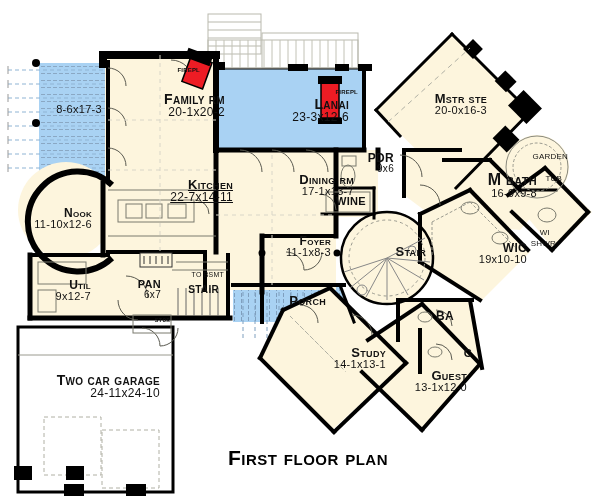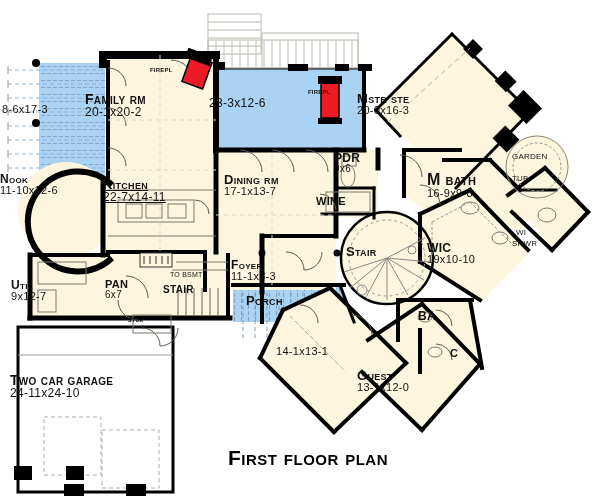--- a/index.html
+++ b/index.html
@@ -1,20 +1,20 @@
 <!DOCTYPE html>
 <html><head>
 <meta charset="utf-8">
 <style>
   html,body{margin:0;padding:0;background:#ffffff;}
   body{width:600px;height:502px;overflow:hidden;
        font-family:"Liberation Sans",sans-serif;color:#000;}
   #plan{position:relative;width:600px;height:502px;background:#fffffe;}
   svg{position:absolute;left:0;top:0;}
-  .lbl{position:absolute;text-align:left;white-space:nowrap;
+  .lbl{position:absolute;text-align:right;white-space:nowrap;
        font-family:"Liberation Sans",sans-serif;color:#111;
        letter-spacing:.3px;line-height:1.02;pointer-events:none;}
   .rname{font-weight:bold;font-variant:small-caps;text-transform:lowercase;}
   .rname::first-letter{text-transform:uppercase;}
   .dim{font-weight:normal;}
   .tiny{font-weight:bold;font-size:8px;letter-spacing:.2px;}
   .title{position:absolute;left:228px;top:446px;font-size:21px;font-weight:bold;
          font-variant:small-caps;text-transform:lowercase;letter-spacing:.5px;}
   .title::first-letter{text-transform:uppercase;}
 </style>
@@ -376,20 +376,21 @@
   <div class="lbl" style="left:2px;top:104px;width:100px;">
     <div class="dim" style="font-size:11px;">8-6x17-3</div>
   </div>
 
   <div class="lbl" style="left:85px;top:92px;width:140px;">
     <div class="rname" style="font-size:14px;">Family Rm</div>
     <div class="dim" style="font-size:12px;">20-1x20-2</div>
   </div>
 
   <div class="lbl" style="left:209px;top:97px;width:140px;">
+    <div class="rname" style="font-size:14px;">Lanai</div>
     <div class="dim" style="font-size:12px;">23-3x12-6</div>
   </div>
 
   <div class="lbl" style="left:357px;top:92px;width:130px;">
     <div class="rname" style="font-size:13px;">Mstr Ste</div>
     <div class="dim" style="font-size:11px;">20-0x16-3</div>
   </div>
 
   <div class="lbl" style="left:103px;top:178px;width:130px;text-decoration:underline;">
     <div class="rname" style="font-size:13px;">Kitchen</div>
@@ -404,27 +405,27 @@
   <div class="lbl" style="left:334px;top:152px;width:60px;">
     <div class="rname" style="font-size:12px;font-variant:normal;text-transform:none;">PDR</div>
     <div class="dim" style="font-size:10px;">9x6</div>
   </div>
 
   <div class="lbl" style="left:427px;top:172px;width:110px;">
     <div class="rname" style="font-size:16px;">M Bath</div>
     <div class="dim" style="font-size:11px;">16-9x9-8</div>
   </div>
 
-  <div class="lbl" style="left:0px;top:173px;width:92px;">
+  <div class="lbl" style="left:0px;top:207px;width:92px;">
     <div class="rname" style="font-size:12px;">Nook</div>
     <div class="dim" style="font-size:11px;">11-10x12-6</div>
   </div>
 
   <div class="lbl" style="left:231px;top:235px;width:100px;">
-    <div class="rname" style="font-size:12px;margin-top:24px;">Foyer</div>
+    <div class="rname" style="font-size:12px;">Foyer</div>
     <div class="dim" style="font-size:11px;">11-1x8-3</div>
   </div>
 
   <div class="lbl" style="left:346px;top:245px;width:80px;">
     <div class="rname" style="font-size:13px;">Stair</div>
   </div>
 
   <div class="lbl" style="left:427px;top:242px;width:100px;">
     <div class="rname" style="font-size:12px;font-variant:normal;text-transform:none;">WIC</div>
     <div class="dim" style="font-size:11px;">19x10-10</div>
@@ -442,20 +443,21 @@
 
   <div class="lbl" style="left:163px;top:285px;width:56px;">
     <div class="rname" style="font-size:10px;font-variant:normal;text-transform:none;">STAIR</div>
   </div>
 
   <div class="lbl" style="left:246px;top:294px;width:80px;">
     <div class="rname" style="font-size:13px;">Porch</div>
   </div>
 
   <div class="lbl" style="left:276px;top:346px;width:110px;">
+    <div class="rname" style="font-size:13px;">Study</div>
     <div class="dim" style="font-size:11px;">14-1x13-1</div>
   </div>
 
   <div class="lbl" style="left:357px;top:369px;width:110px;">
     <div class="rname" style="font-size:13px;">Guest</div>
     <div class="dim" style="font-size:11px;">13-1x12-0</div>
   </div>
 
   <div class="lbl" style="left:10px;top:373px;width:150px;">
     <div class="rname" style="font-size:14px;">Two Car Garage</div>

